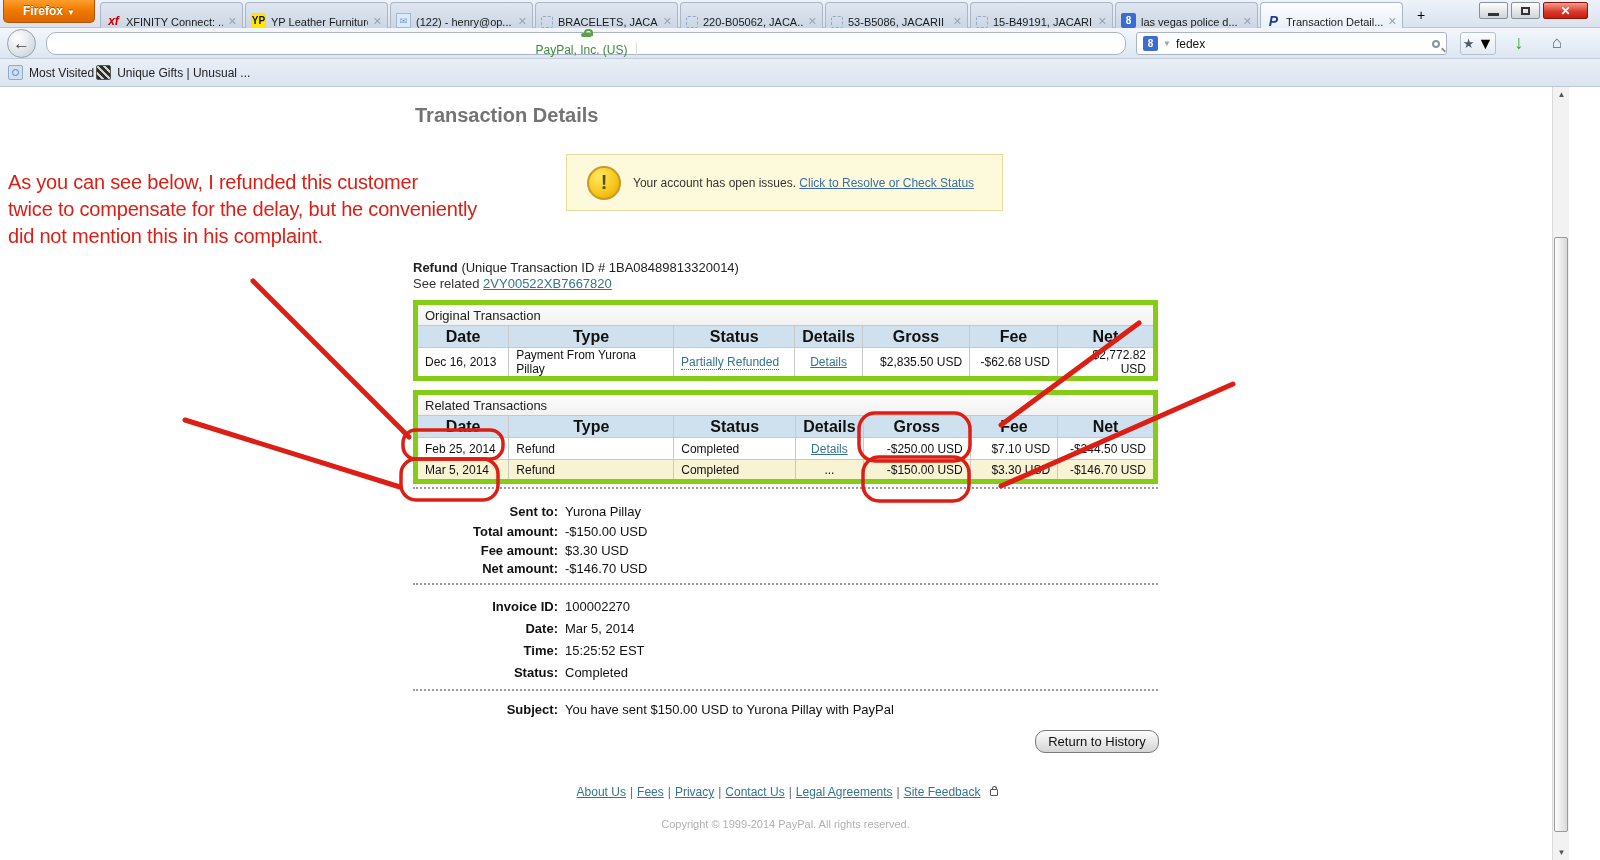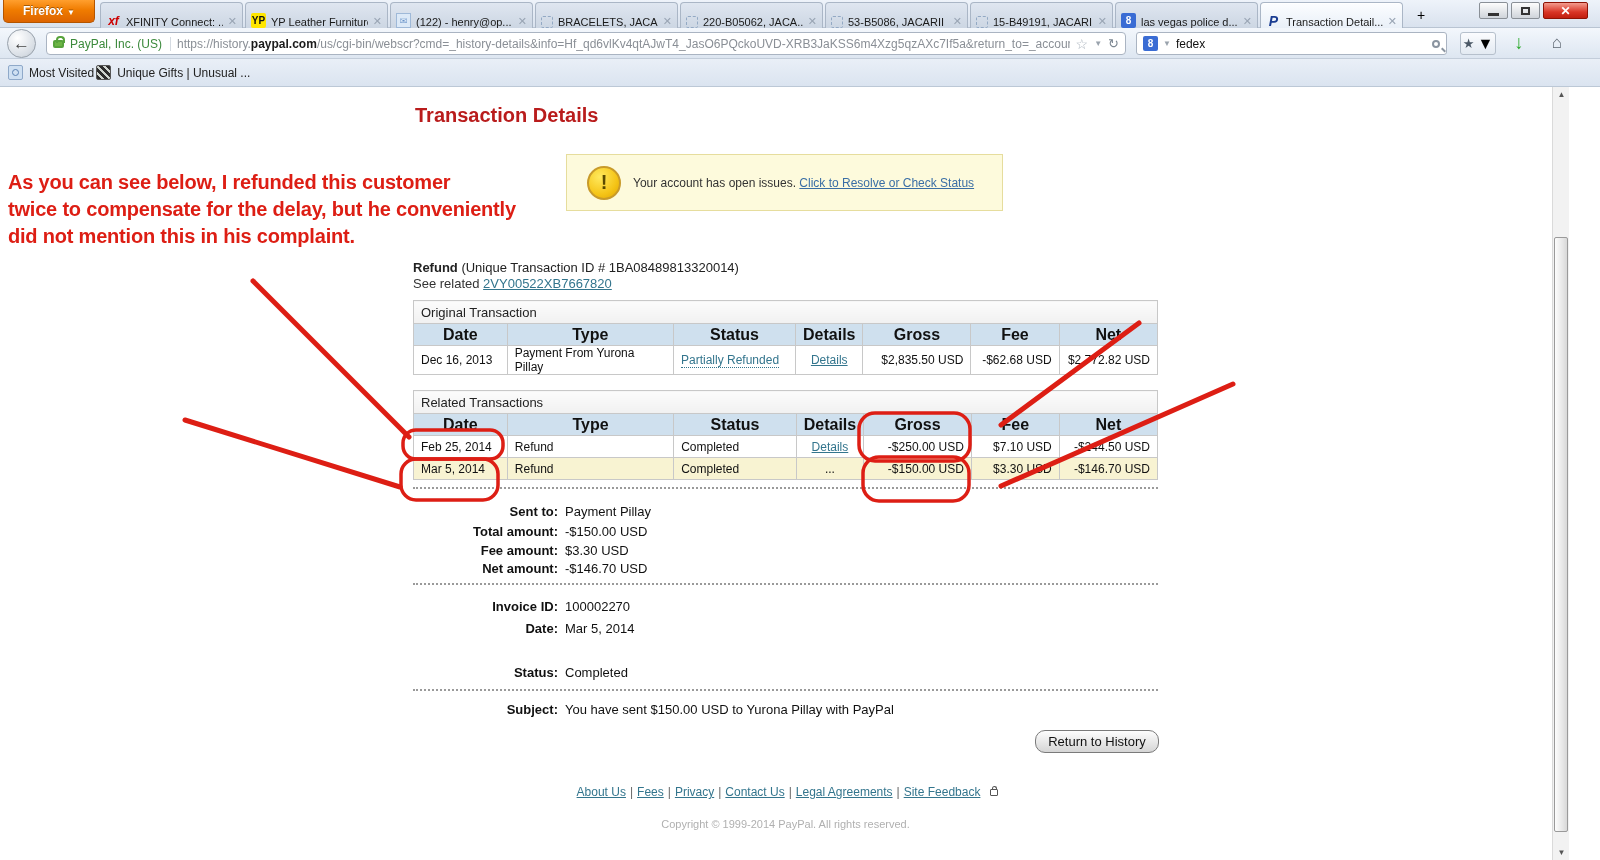--- a/index.html
+++ b/index.html
@@ -38,21 +38,21 @@
     color:#fff; font-weight:bold; font-size:12px; }
   .winbtn .minbar { width:11px; height:3px; background:#333; margin-top:7px; }
   .winbtn .restbox { width:9px; height:8px; border:2px solid #333; }
 
   #navbar { position:absolute; left:0; top:28px; width:1600px; height:31px;
     background:linear-gradient(#f3f7fc,#dde6f1); border-bottom:1px solid #c3cdda; }
   #back-btn { position:absolute; left:7px; top:1px; width:29px; height:29px; border-radius:50%;
     background:radial-gradient(circle at 35% 30%, #ffffff,#d7dde4 70%,#b7bec7); border:1px solid #98a1ab;
     color:#444; font-size:17px; font-weight:bold; text-align:center; line-height:27px; }
   #urlbar { position:absolute; left:46px; top:4px; width:1080px; height:23px; background:#fff;
-    border:1px solid #aab4c2; border-radius:4px; display:flex; align-items:center; padding:0 6px; gap:6px; }
+    border:1px solid #aab4c2; border-radius:10px; display:flex; align-items:center; padding:0 6px; gap:6px;flex-direction:column; }
   .lock { width:11px; height:8px; border:2px solid #57a33c; border-radius:2px; position:relative; background:#6cb544; }
   .lock:before { content:""; position:absolute; left:1px; top:-6px; width:5px; height:5px;
     border:2px solid #57a33c; border-bottom:none; border-radius:4px 4px 0 0; }
   #site-identity { font-size:12px; color:#3c8a3c; white-space:nowrap; border-right:1px solid #d5dbe2; padding-right:8px; }
   #url-text { font-size:12px; color:#8a8f96; white-space:nowrap; overflow:hidden; flex:1; }
   #url-text .domain { color:#1a1a1a; font-weight:bold; }
   #urlbar .star { color:#aab3bd; font-size:14px; }
   #urlbar .dd, #searchbox .dd { color:#9aa3ad; font-size:8px; }
   #urlbar .reload { color:#7c8792; font-size:13px; }
   #searchbox { position:absolute; left:1136px; top:4px; width:311px; height:23px; background:#fff;
@@ -74,41 +74,41 @@
     background:linear-gradient(#e9eff7,#dbe4f0); border-bottom:1px solid #bcc8d6;
     display:flex; align-items:center; padding:0 8px; gap:2px; }
   .bm-item { display:flex; align-items:center; gap:6px; font-size:12px; color:#222; }
   .bm-icon1 { width:15px; height:15px; background:#cfe0f2; border:1px solid #8fa9c9; border-radius:2px; position:relative; }
   .bm-icon1:before { content:""; position:absolute; left:3px; top:3px; width:5px; height:5px; border:1.5px solid #5b82b2; border-radius:50%; }
   .bm-icon2 { width:15px; height:15px; border-radius:2px;
     background:repeating-linear-gradient(45deg,#2c2c2c 0 3px,#cfd4cf 3px 5px); border:1px solid #555; }
 
   
   #content { position:absolute; left:0; top:87px; width:1600px; height:773px; background:#fff; }
-  #page-title { position:absolute; left:415px; top:17px; font-size:20px; font-weight:bold; color:#b91c1c;text-align:right; }
+  #page-title { position:absolute; left:415px; top:17px; font-size:20px; font-weight:bold; color:#737373;text-align:right; }
 
   #alert-box { position:absolute; left:566px; top:67px; width:437px; height:57px;
     background:#fdfadc; border:1px solid #e6dd9d; display:flex; align-items:center; }
   #alert-icon { width:34px; height:34px; border-radius:50%; margin:0 12px 0 20px; flex:0 0 34px;
     background:radial-gradient(circle at 35% 30%, #ffe95e,#f5c518 60%,#e0a400);
     border:2px solid #c89a2a; color:#5a4a00; font-weight:bold; font-size:20px;
     display:flex; align-items:center; justify-content:center; }
   #alert-text { font-size:12px; color:#333; }
   #alert-text a { color:#3a6ea5; }
 
-  #red-note { position:absolute; left:8px; top:82px; color:#dd1e14; font-weight:bold; font-size:20px;
+  #red-note { position:absolute; left:8px; top:82px; color:#dd1e14; font-weight:normal; font-size:20px;
     line-height:27px; letter-spacing:-0.2px; }
 
   #refund-line { position:absolute; left:413px; top:173px; font-size:13px; color:#222; }
   #refund-line b { font-weight:bold; }
   #see-related { position:absolute; left:413px; top:189px; font-size:13px; color:#333; }
   a.tlink { color:#33758d; text-decoration:underline; }
   a.dotlink { color:#33758d; text-decoration:none; border-bottom:1px dotted #33758d; }
 
-  .pp-table { position:absolute; left:413px; width:745px; border:1px solid #84cc16; border-collapse:collapse; font-size:12px; color:#111; }
+  .pp-table { position:absolute; left:413px; width:745px; border:5px solid #84cc16; border-collapse:collapse; font-size:12px; color:#111; }
   .pp-table td, .pp-table th { border:1px solid #c8c8c8; height:22px; padding:0 7px; }
   .pp-table .section { background:linear-gradient(#fcfcfc,#f1f1f1); font-size:13px; text-align:left; font-weight:normal; height:23px; color:#222; }
   .pp-table .hdr { background:#cfe0ee; font-weight:bold; text-align:center; font-size:16px; }
   .col-date{width:96px;} .col-type{width:172px;} .col-status{width:125px;}
   .col-details{width:52px; text-align:center;} .col-gross{width:110px;} .col-fee{width:90px;} .col-net{width:100px;}
   td.money { text-align:right; }
   tr.hl td { background:#f8f3d2; }
   #table-original { top:213px; }
   #table-related { top:303px; }
 
@@ -323,21 +323,21 @@
         <td class="money">$3.30 USD</td>
         <td class="money">-$146.70 USD</td>
       </tr>
     </tbody>
       </table>
 
     <div class="dotline" id="dot1"></div>
 
     <div class="kv-row" style="top:417px">
       <span class="k">Sent to:</span>
-        <span class="v">Payment Pillay</span>
+        <span class="v">Yurona Pillay</span>
     </div>
     <div class="kv-row" style="top:437px">
       <span class="k">Total amount:</span>
         <span class="v">-$150.00 USD</span>
     </div>
     <div class="kv-row" style="top:456px">
       <span class="k">Fee amount:</span>
         <span class="v">$3.30 USD</span>
     </div>
     <div class="kv-row" style="top:474px">
@@ -347,20 +347,24 @@
 
     <div class="dotline" id="dot2"></div>
 
     <div class="kv-row" style="top:512px">
       <span class="k">Invoice ID:</span>
         <span class="v">100002270</span>
     </div>
     <div class="kv-row" style="top:534px">
       <span class="k">Date:</span>
         <span class="v">Mar 5, 2014</span>
+    </div>
+    <div class="kv-row" style="top:556px">
+      <span class="k">Time:</span>
+        <span class="v">15:25:52 EST</span>
     </div>
     <div class="kv-row" style="top:578px">
       <span class="k">Status:</span>
         <span class="v">Completed</span>
     </div>
 
     <div class="dotline" id="dot3"></div>
 
     <div class="kv-row" style="top:615px">
       <span class="k">Subject:</span>

